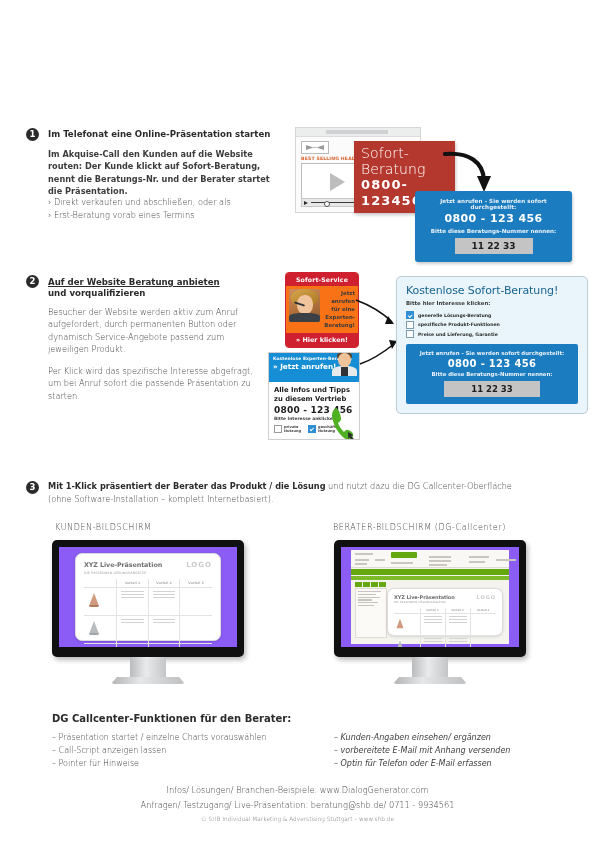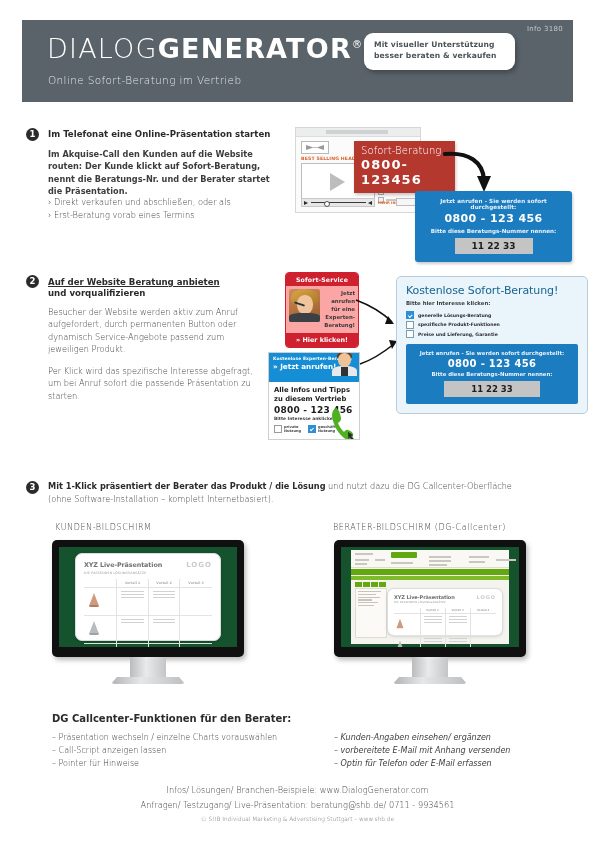--- a/index.html
+++ b/index.html
@@ -50,34 +50,34 @@
   .brw-txt i.s{width:62%;}
   .brw-ck{position:absolute;left:82px;top:52px;width:38px;}
   .brw-ck div{display:flex;align-items:center;margin-bottom:2.6px;}
   .brw-ck span{width:4px;height:4px;border:1px solid #b0b0b0;background:#f1f1f1;margin-right:2px;flex:none;}
   .brw-ck i{display:block;height:1.4px;background:#c6c6c6;flex:1;}
   .brw-more{position:absolute;left:82px;top:73px;font-size:3.6px;font-weight:700;color:#d8622c;}
   .brw-btn{position:absolute;left:100px;top:70px;width:20px;height:6px;border:1px solid #bdbdbd;background:#f6f6f6;}
 
   .red-tag{position:absolute;left:354px;top:141px;width:88px;background:#b5382f;padding:4px 6px 5px 7px;
            box-shadow:1px 2px 3px rgba(0,0,0,.22);}
-  .red-tag .t1{font-size:10px;color:#fff;font-weight:300;line-height:1.15;letter-spacing:.1px;}
+  .red-tag .t1{font-size:14px;color:#fff;font-weight:300;line-height:1.15;letter-spacing:.1px;}
   .red-tag .t2{font-size:13px;color:#fff;font-weight:700;letter-spacing:1.1px;line-height:1.2;}
 
   .blue-call{position:absolute;left:415px;top:191px;width:145px;background:#1b7cc0;padding:7px 6px 8px;
              border-radius:3px;box-shadow:1px 2px 3px rgba(0,0,0,.2);text-align:center;}
   .blue-call .l1{font-size:5.6px;color:#e9f2fa;font-weight:700;letter-spacing:.1px;}
   .blue-call .l2{font-size:11px;color:#ffffff;font-weight:700;letter-spacing:.4px;margin:2px 0 3px;}
   .blue-call .l3{font-size:5.6px;color:#e9f2fa;font-weight:700;}
   .blue-call .box{margin:4px auto 0;width:78px;background:#c4c4c4;padding:3px 0;font-size:9px;font-weight:700;color:#1d1d1d;}
 
   .arrow1{position:absolute;left:443px;top:148px;width:50px;height:48px;}
 
   
-  .sv{position:absolute;left:285px;top:272px;width:72px;background:#fca5a5;border:1px solid #cf2030;border-radius:4px;overflow:hidden;}
+  .sv{position:absolute;left:285px;top:272px;width:72px;background:#f97316;border:1px solid #cf2030;border-radius:4px;overflow:hidden;}
   .sv-top{background:#cf2030;color:#fff;font-size:6.2px;font-weight:700;text-align:center;padding:3px 0;letter-spacing:.15px;}
   .sv-mid{display:flex;padding:3px;gap:3px;align-items:flex-start;}
   .sv-photo{width:31px;height:33px;border-radius:2px;flex:none;position:relative;overflow:hidden;
             background:linear-gradient(160deg,#cf8d5f 0%,#b8753f 45%,#8d5a30 100%);}
   .sv-photo .hair{position:absolute;left:2px;top:0;width:27px;height:17px;border-radius:50% 50% 42% 42%;
                   background:linear-gradient(150deg,#d9a74e,#a8761f);}
   .sv-photo .face{position:absolute;left:8px;top:6px;width:16px;height:19px;border-radius:46%;background:#f0c49c;}
   .sv-photo .body{position:absolute;left:0;bottom:0;width:31px;height:9px;background:#3b3f46;border-radius:40% 40% 0 0;}
   .sv-photo .mic{position:absolute;left:5px;top:14px;width:11px;height:2px;background:#2e3237;border-radius:1px;transform:rotate(18deg);}
   .sv-txt{font-size:5.4px;font-weight:700;color:#3a3a3a;line-height:1.5;text-align:right;flex:1;}
@@ -120,21 +120,21 @@
   .kost .inner .l1{font-size:5.4px;color:#e9f2fa;font-weight:700;}
   .kost .inner .l2{font-size:10px;color:#fff;font-weight:700;margin:2px 0 2px;letter-spacing:.3px;}
   .kost .inner .l3{font-size:5.4px;color:#e9f2fa;font-weight:700;}
   .kost .inner .box{margin:4px auto 0;width:96px;background:#c4c4c4;padding:3px 0;font-size:8.5px;font-weight:700;color:#1d1d1d;}
   .arrow2{position:absolute;left:352px;top:296px;width:44px;height:60px;}
   .arrow3{position:absolute;left:356px;top:330px;width:42px;height:40px;}
 
   
   .mon{position:absolute;}
   .mon-bez{background:#101010;border-radius:5px;padding:7px 7px 10px;box-shadow:2px 3px 5px rgba(0,0,0,.28);}
-  .mon-scr{background:#14532d;width:100%;height:100%;overflow:hidden;position:relative;}
+  .mon-scr{background:#8b5cf6;width:100%;height:100%;overflow:hidden;position:relative;}
   .mon-neck{width:36px;height:20px;margin:0 auto;background:linear-gradient(90deg,#b9bbbd,#e9eaeb 45%,#c3c5c7);}
   .mon-base{width:74px;height:7px;margin:0 auto;border-radius:0 0 4px 4px;
             background:linear-gradient(90deg,#b0b2b4,#e6e7e8 40%,#bcbec0);
             clip-path:polygon(8% 0,92% 0,100% 100%,0 100%);}
 
   
   .slide{position:absolute;background:#fff;border:1px solid #dcdcdc;border-radius:7px;
          box-shadow:0 1px 3px rgba(0,0,0,.12);}
   .sl-title{position:absolute;font-size:6.4px;color:#6f7173;font-weight:700;letter-spacing:-.1px;}
   .sl-sub{position:absolute;font-size:3.2px;color:#9a9c9e;letter-spacing:.2px;}
@@ -168,31 +168,20 @@
   .foot{position:absolute;width:100%;text-align:center;}
   .foot .f1{font-size:8.2px;color:#3d3d3d;font-weight:300;}
   .foot .f2{font-size:8.2px;color:#3d3d3d;font-weight:300;margin-top:5px;}
   .foot .f3{font-size:5.8px;color:#6a6a6a;margin-top:6px;font-weight:300;}
 </style>
 </head>
 <body>
 
 <div class="page">
 
-  <div class="header">
-    <div class="hdr-info">Info 3180</div>
-    <div class="hdr-logo">
-      <span class="light">DIALOG</span><span class="bold">GENERATOR</span><span class="hdr-reg">®</span>
-    </div>
-    <div class="hdr-sub">Online Sofort-Beratung im Vertrieb</div>
-    <div class="hdr-bubble">
-      <div>Mit visueller Unterstützung</div>
-      <div>besser beraten &amp; verkaufen</div>
-    </div>
-  </div>
 
   <div class="num" style="left:26px;top:128px;">1</div>
   <div class="sec-h" style="left:48px;top:128px;">Im Telefonat eine Online-Präsentation starten</div>
   <div class="sec-p" style="left:48px;top:148px;width:225px;font-weight:bold;">Im Akquise-Call den Kunden auf die Website routen: Der Kunde klickt auf Sofort-Beratung, nennt die Beratungs-Nr. und der Berater startet die Präsentation.</div>
   <div class="sec-p" style="left:48px;top:196px;">› Direkt verkaufen und abschließen, oder als</div>
   <div class="sec-p" style="left:48px;top:209px;">› Erst-Beratung vorab eines Termins</div>
 
   <div class="brw">
     <div class="brw-bar">
       <div class="brw-url"></div>
@@ -494,21 +483,21 @@
           </div>
         </div>
       </div>
     </div>
     <div class="mon-neck"></div>
     <div class="mon-base"></div>
   </div>
 
   <div class="bl-h" style="left:52px;top:713px;">DG Callcenter-Funktionen für den Berater:</div>
   <div class="bl" style="left:52px;top:732px;">
-    <div>– Präsentation wechseln / einzelne Charts vorauswählen</div>
+    <div>– Präsentation startet / einzelne Charts vorauswählen</div>
     <div>– Call-Script anzeigen lassen</div>
     <div>– Pointer für Hinweise</div>
   </div>
   <div class="bl" style="left:334px;top:732px;font-style:italic;">
     <div>– Kunden-Angaben einsehen/ ergänzen</div>
     <div>– vorbereitete E-Mail mit Anhang versenden</div>
     <div>– Optin für Telefon oder E-Mail erfassen</div>
   </div>
 
   <div class="foot" style="top:785px;">

